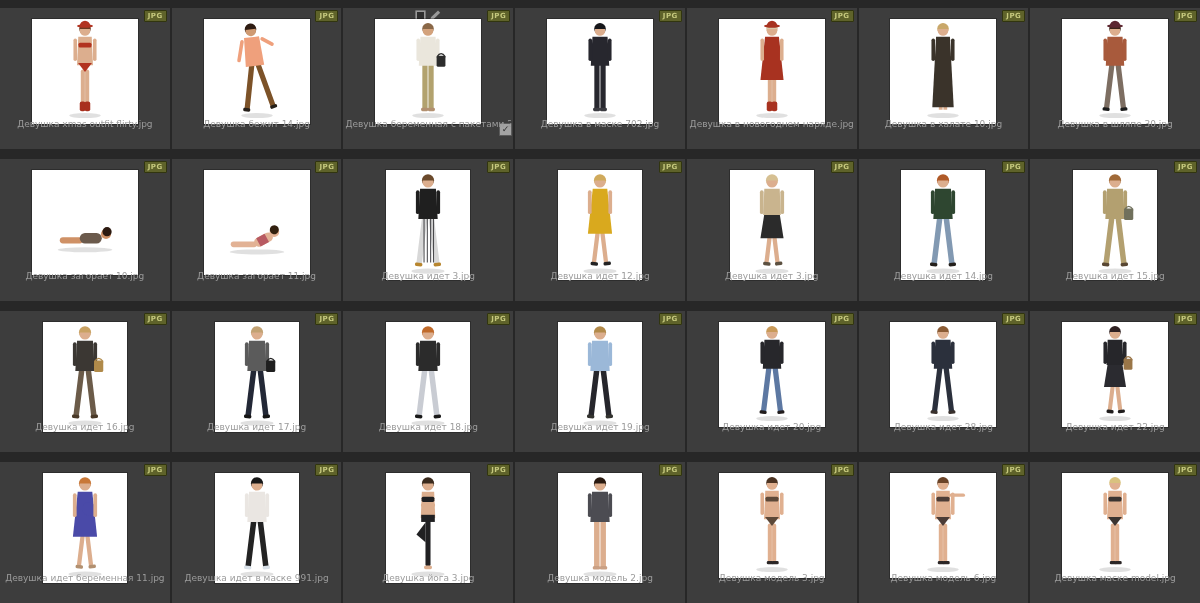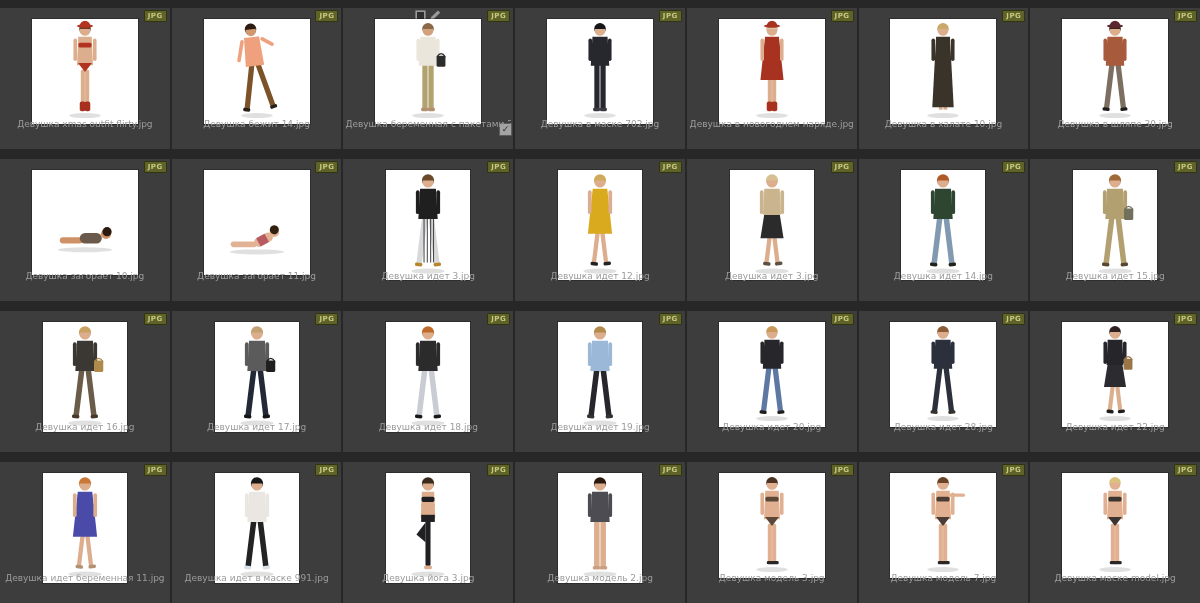--- a/index.html
+++ b/index.html
@@ -669,21 +669,21 @@
           <rect x="23.8" y="22.5" width="12.4" height="4.6" rx="1.5" fill="#4c3c36"></rect>
           <path d="M23.4 42 H36.6 L30 50.5 Z" fill="#4c3c36"></path>
           <rect x="19" y="18.5" width="3.4" height="21.5" rx="1.7" fill="#e0b090"></rect>
           <rect x="37.6" y="18.5" width="3.4" height="21.5" rx="1.7" fill="#e0b090"></rect>
           <rect x="36" y="19.5" width="15" height="3.2" rx="1.6" fill="#e0b090"></rect>
           <circle cx="30" cy="9.4" r="5.5" fill="#6b4428"></circle>
           <circle cx="30" cy="11" r="5" fill="#e0b090"></circle>
           <path d="M25 9.5 a5 5 0 0 1 10 0 z" fill="#6b4428"></path>
         </svg>
       </div>
-      <div class="caption">Девушка модель 7.jpg</div>
+      <div class="caption">Девушка модель 6.jpg</div>
     </div>
     <div class="cell">
       <div class="badge">JPG</div>
       <div class="thumb square">
         <svg viewBox="0 0 60 100" preserveAspectRatio="xMidYMax meet">
           <ellipse cx="30" cy="92" rx="15" ry="2.4" fill="rgba(0,0,0,.12)"></ellipse>
           <g transform="rotate(0 28 48)">
             <rect x="26" y="48" width="3.9" height="37" rx="1.9" fill="#e0b090"></rect>
             <rect x="25" y="83.8" width="6.8" height="3.2" rx="1.4" fill="#2b2626"></rect>
           </g>

